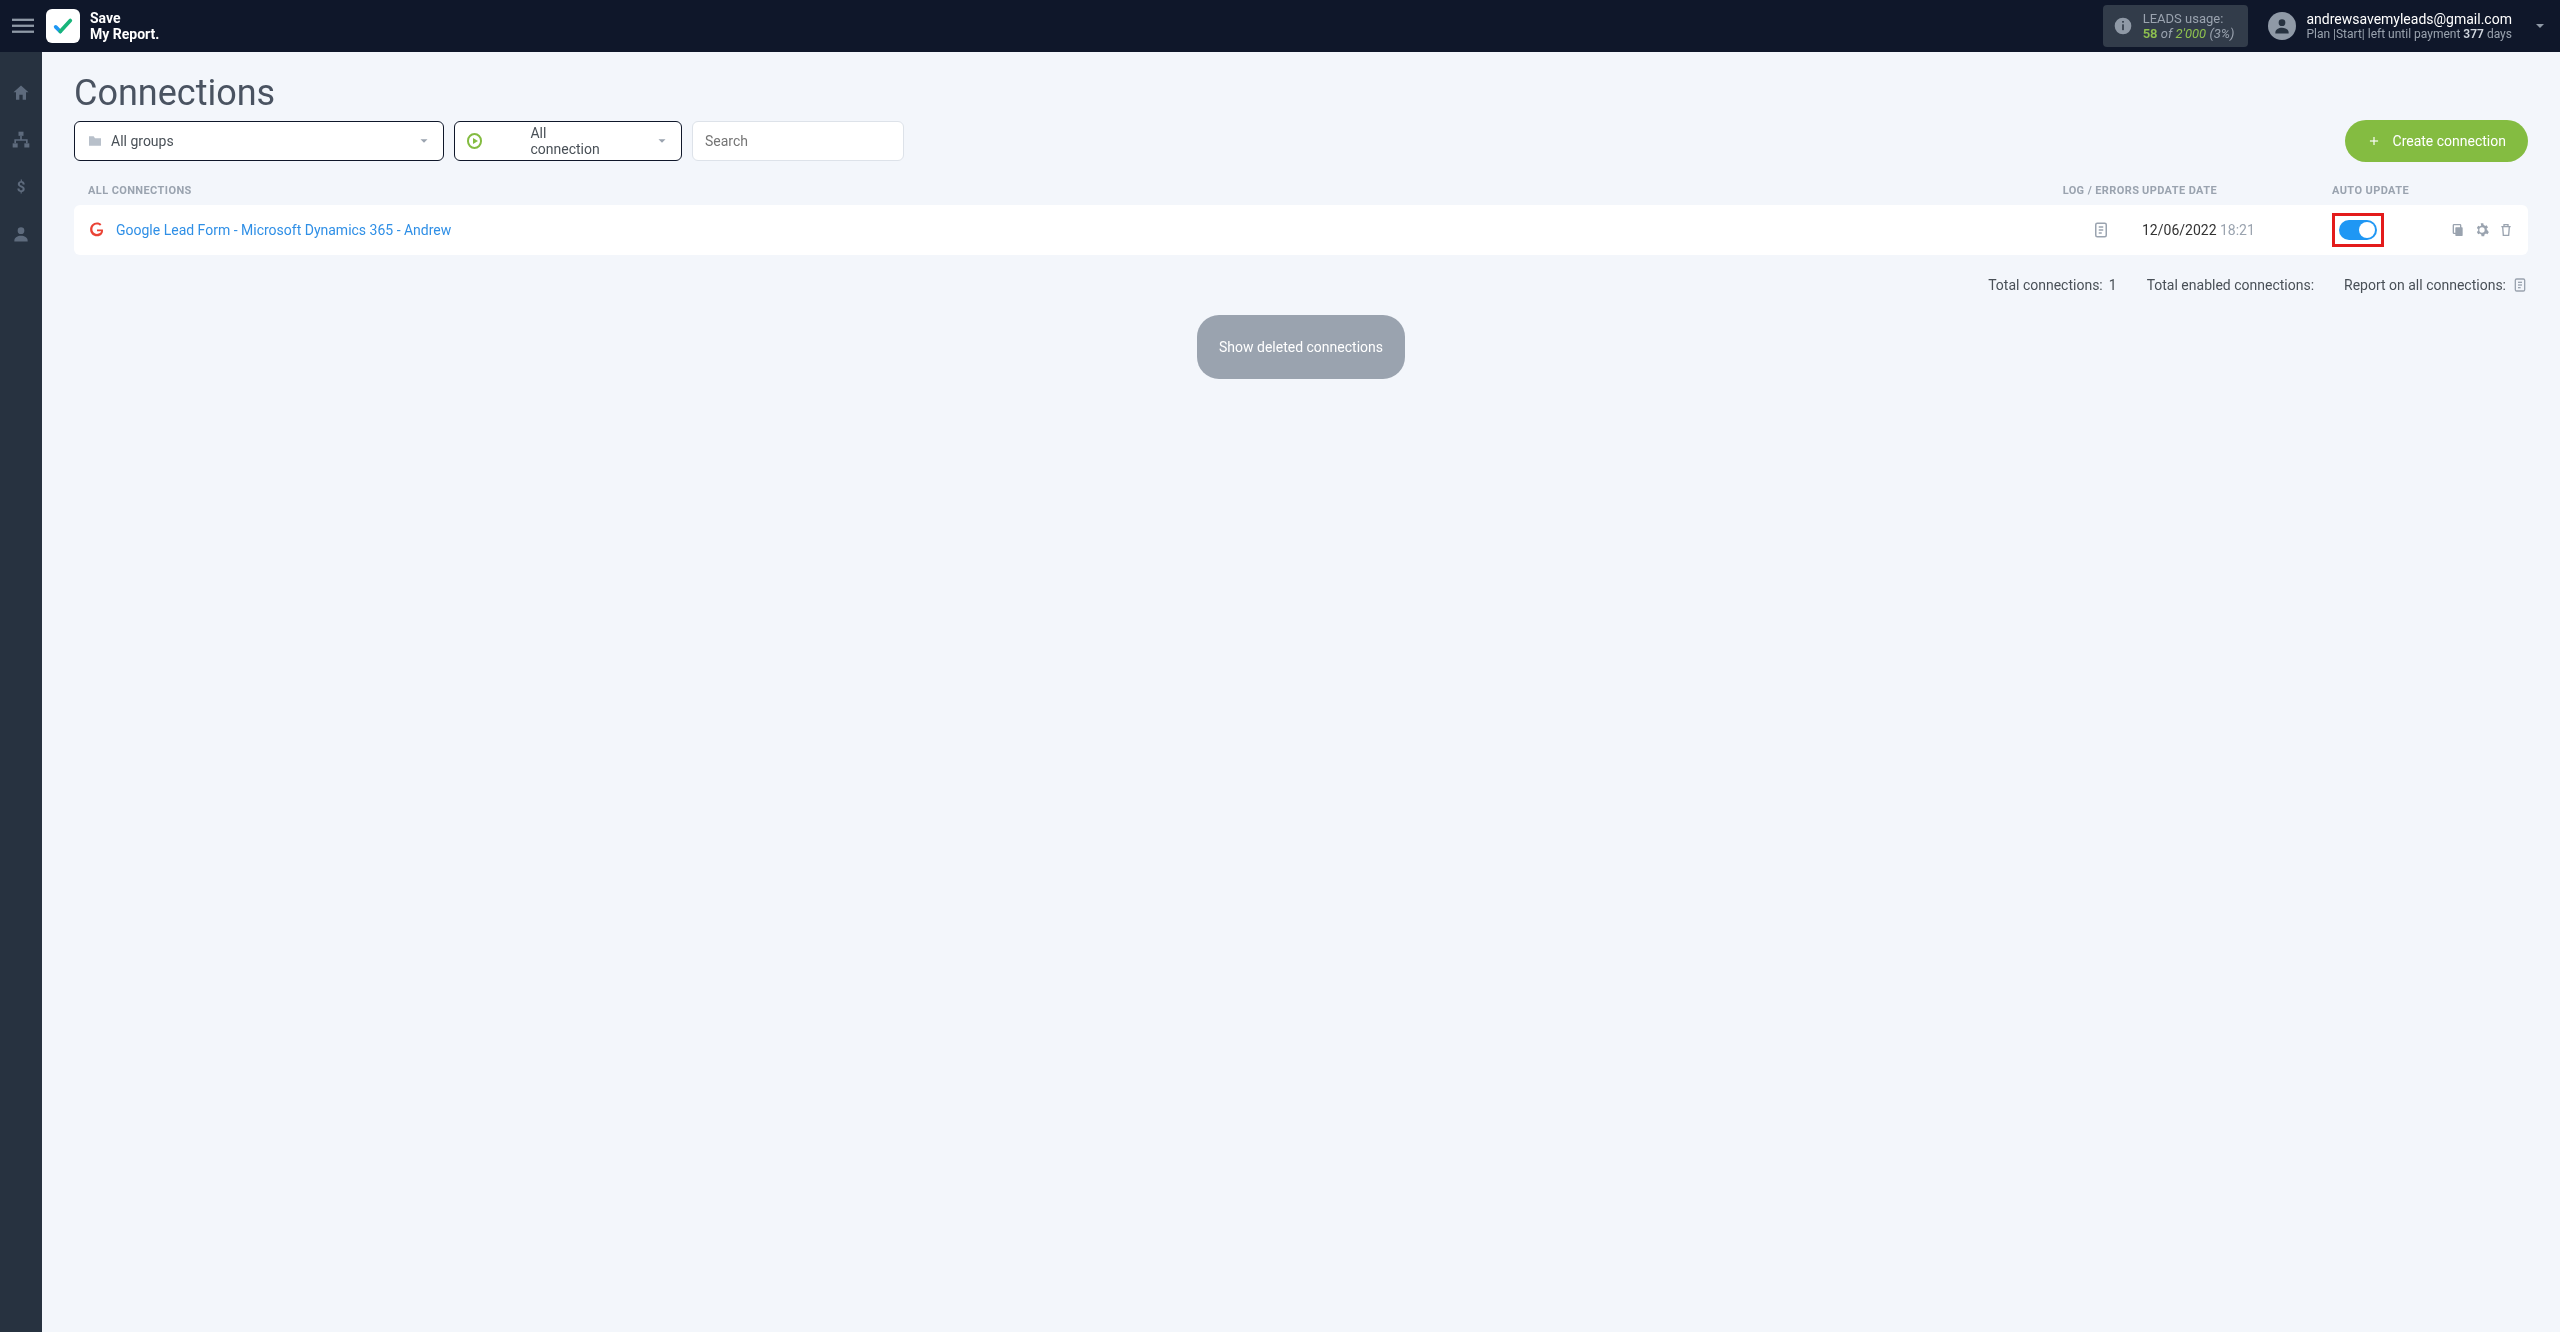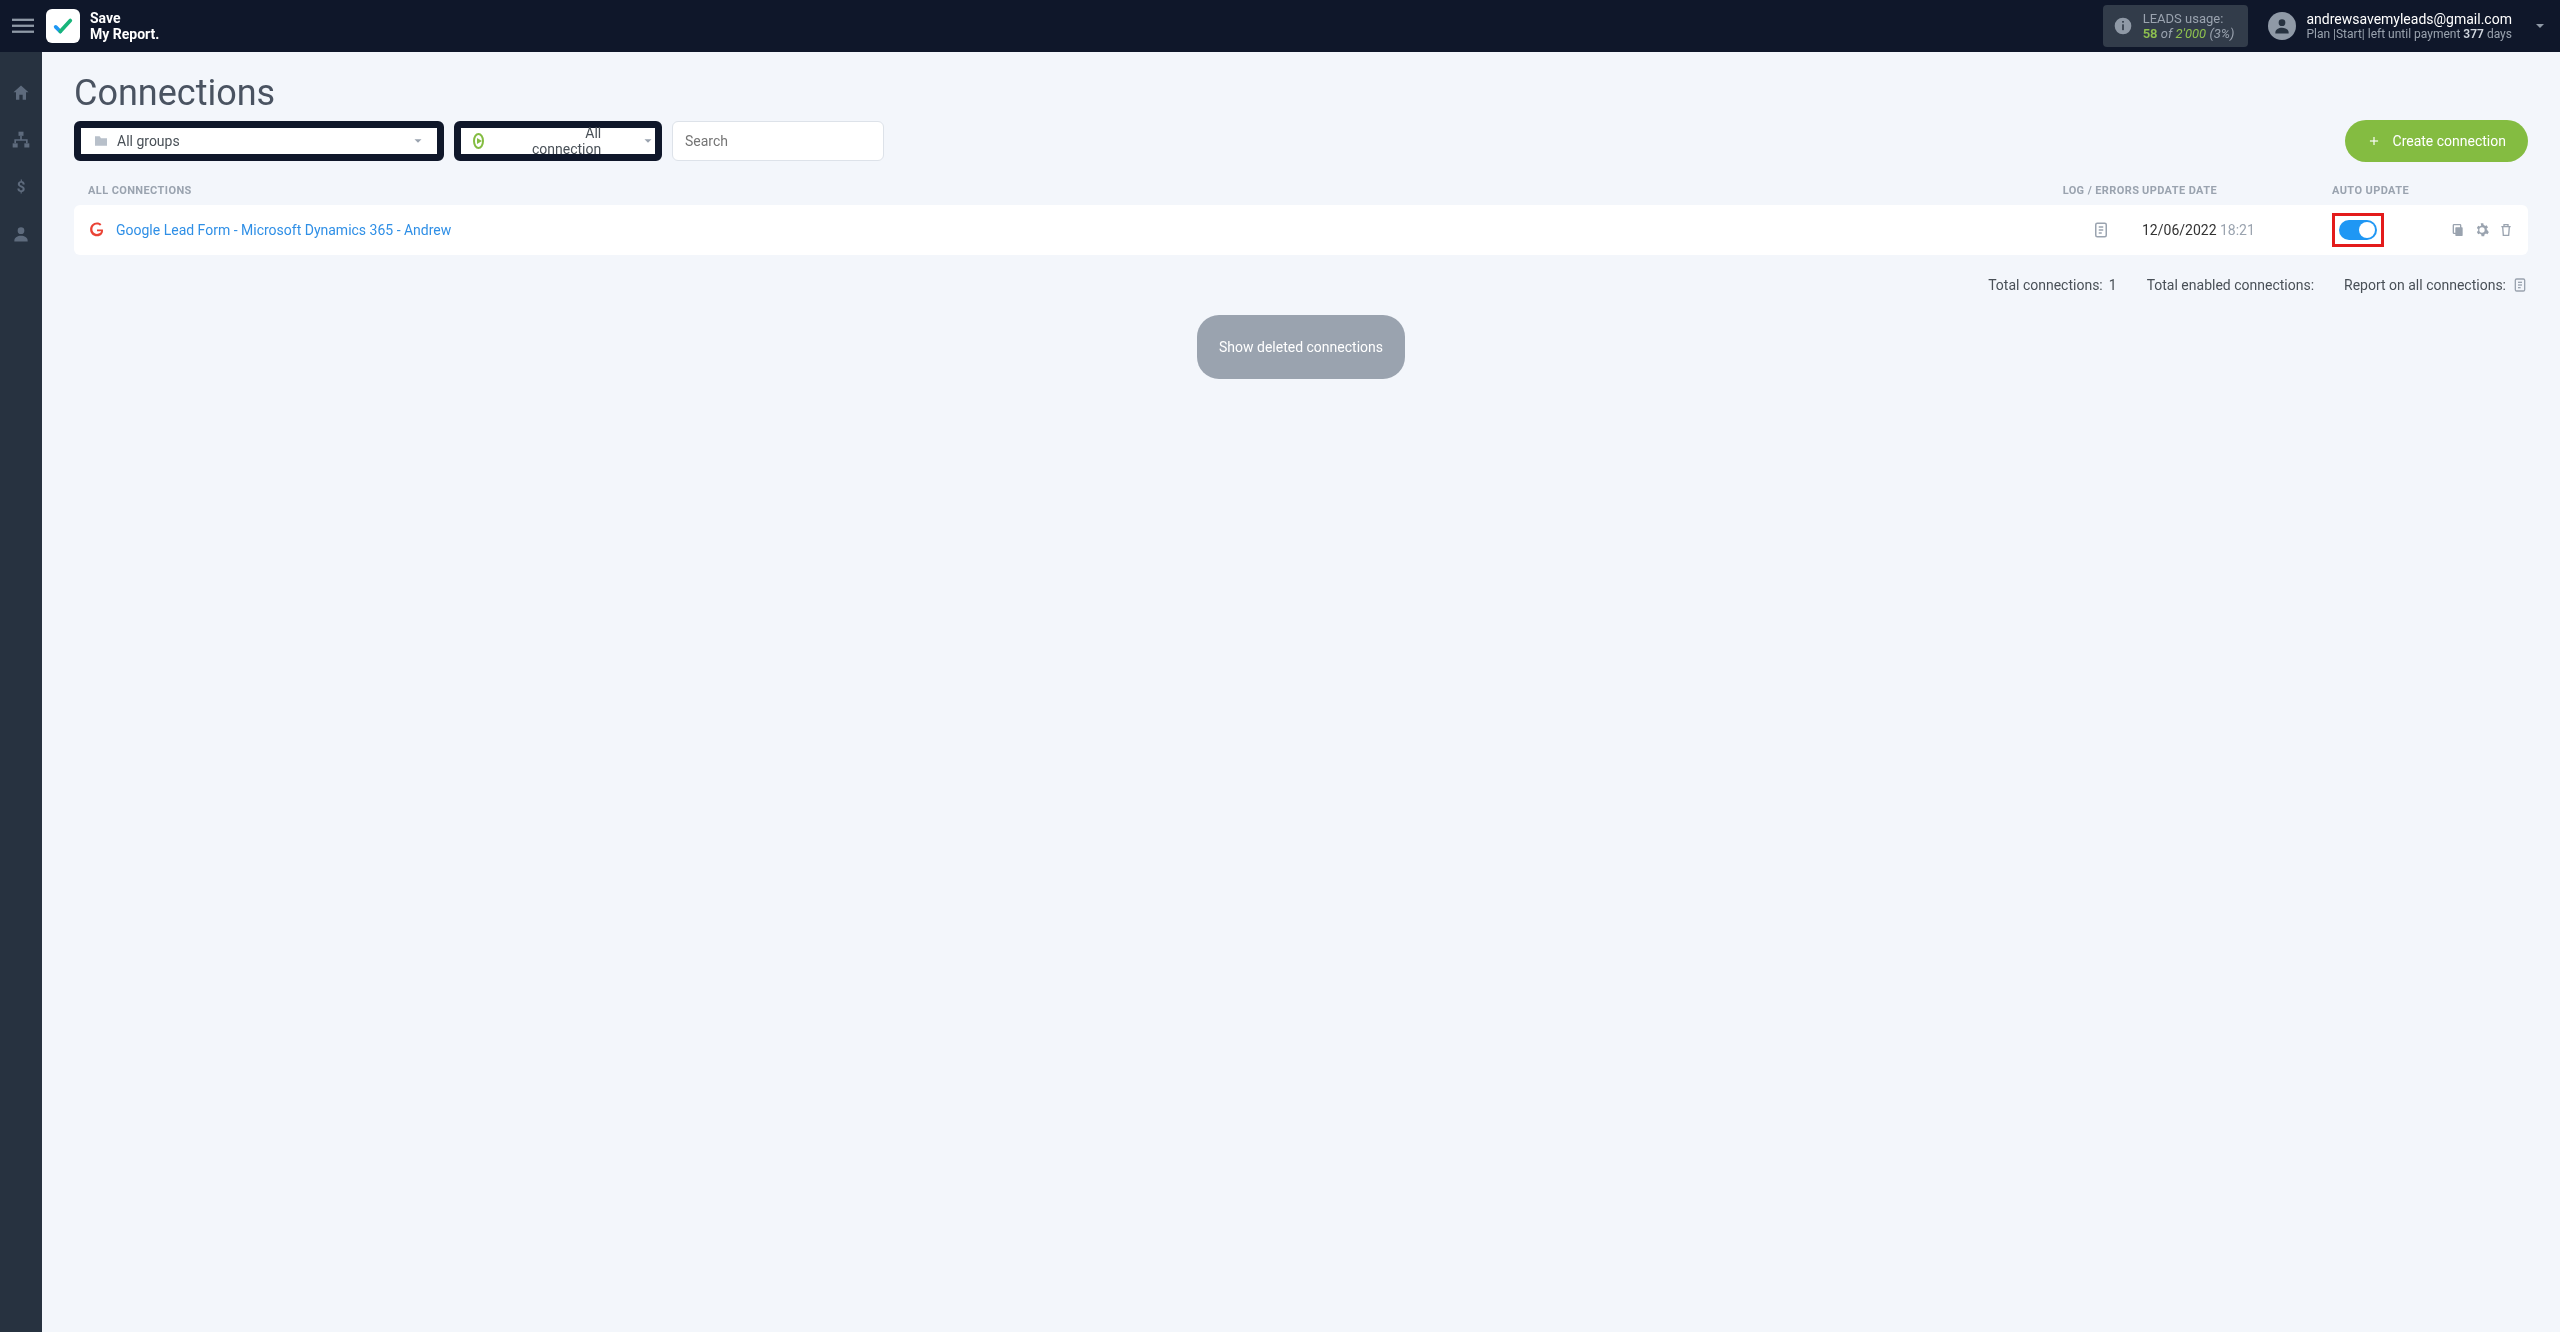--- a/index.html
+++ b/index.html
@@ -24,24 +24,24 @@
 .account-plan b { color:#d0d6de; font-weight:600; }
 .caret { margin-left:20px; color:#8f99a6; cursor:pointer; }
 .layout { display:flex; height:calc(100% - 52px); background:#f3f6fb; }
 .sidebar { width:42px; background:#273240; display:flex; flex-direction:column; align-items:center; padding-top:30px; gap:25px; }
 .sidebar-icon { color:#5e6b7d; cursor:pointer; width:22px; height:22px; display:flex; align-items:center; justify-content:center; }
 .main { flex:1; padding:20px 32px 40px 32px; overflow:auto; }
 .page-title { font-size:36px; font-weight:400; color:#4a5361; margin-bottom:6px; }
 .breadcrumb { font-size:14px; color:#6c757d; margin-bottom:20px; }
 .breadcrumb a { color:#2f8fe6; text-decoration:none; }
 .filter-row { display:flex; gap:10px; align-items:center; margin-bottom:22px; }
-.select-box { height:40px; border:7px solid #0f172a; border-radius:6px; background:#fff; display:flex; align-items:center; padding:0 12px; font-size:14px; color:#495057; cursor:pointer; position:relative;text-align:right; }
+.select-box { height:40px; border:1px solid #0f172a; border-radius:6px; background:#fff; display:flex; align-items:center; padding:0 12px; font-size:14px; color:#495057; cursor:pointer; position:relative; }
 .select-box .chev { margin-left:auto; color:#9aa3af; }
 .select-groups { width:370px; }
-.select-status { width:208px;gap:40px; }
+.select-status { width:228px;gap:40px; }
 .search-box { width:212px; height:40px; border:1px solid #dde2e9; border-radius:6px; background:#fff; padding:0 12px; font-size:14px; color:#868e96; }
 .create-btn { margin-left:auto; height:42px; padding:0 22px; background:#84bc41; color:#fff; border:none; border-radius:24px; font-size:14px; display:flex; align-items:center; gap:12px; cursor:pointer; }
 .table-headers { display:flex; padding:0 14px; font-size:11px; font-weight:700; color:#9aa3af; letter-spacing:0.4px; text-transform:uppercase; }
 .th-name { flex:1; }
 .th-log { width:82px; text-align:center; }
 .th-date { width:190px; }
 .th-update { width:182px; }
 .conn-row { margin-top:8px; background:#fff; border-radius:6px; height:50px; display:flex; align-items:center; padding:0 14px; }
 .conn-icon { width:18px; height:18px; margin-right:10px; }
 .conn-name { color:#2f8fe6; font-size:14px; cursor:pointer; flex:1; }

